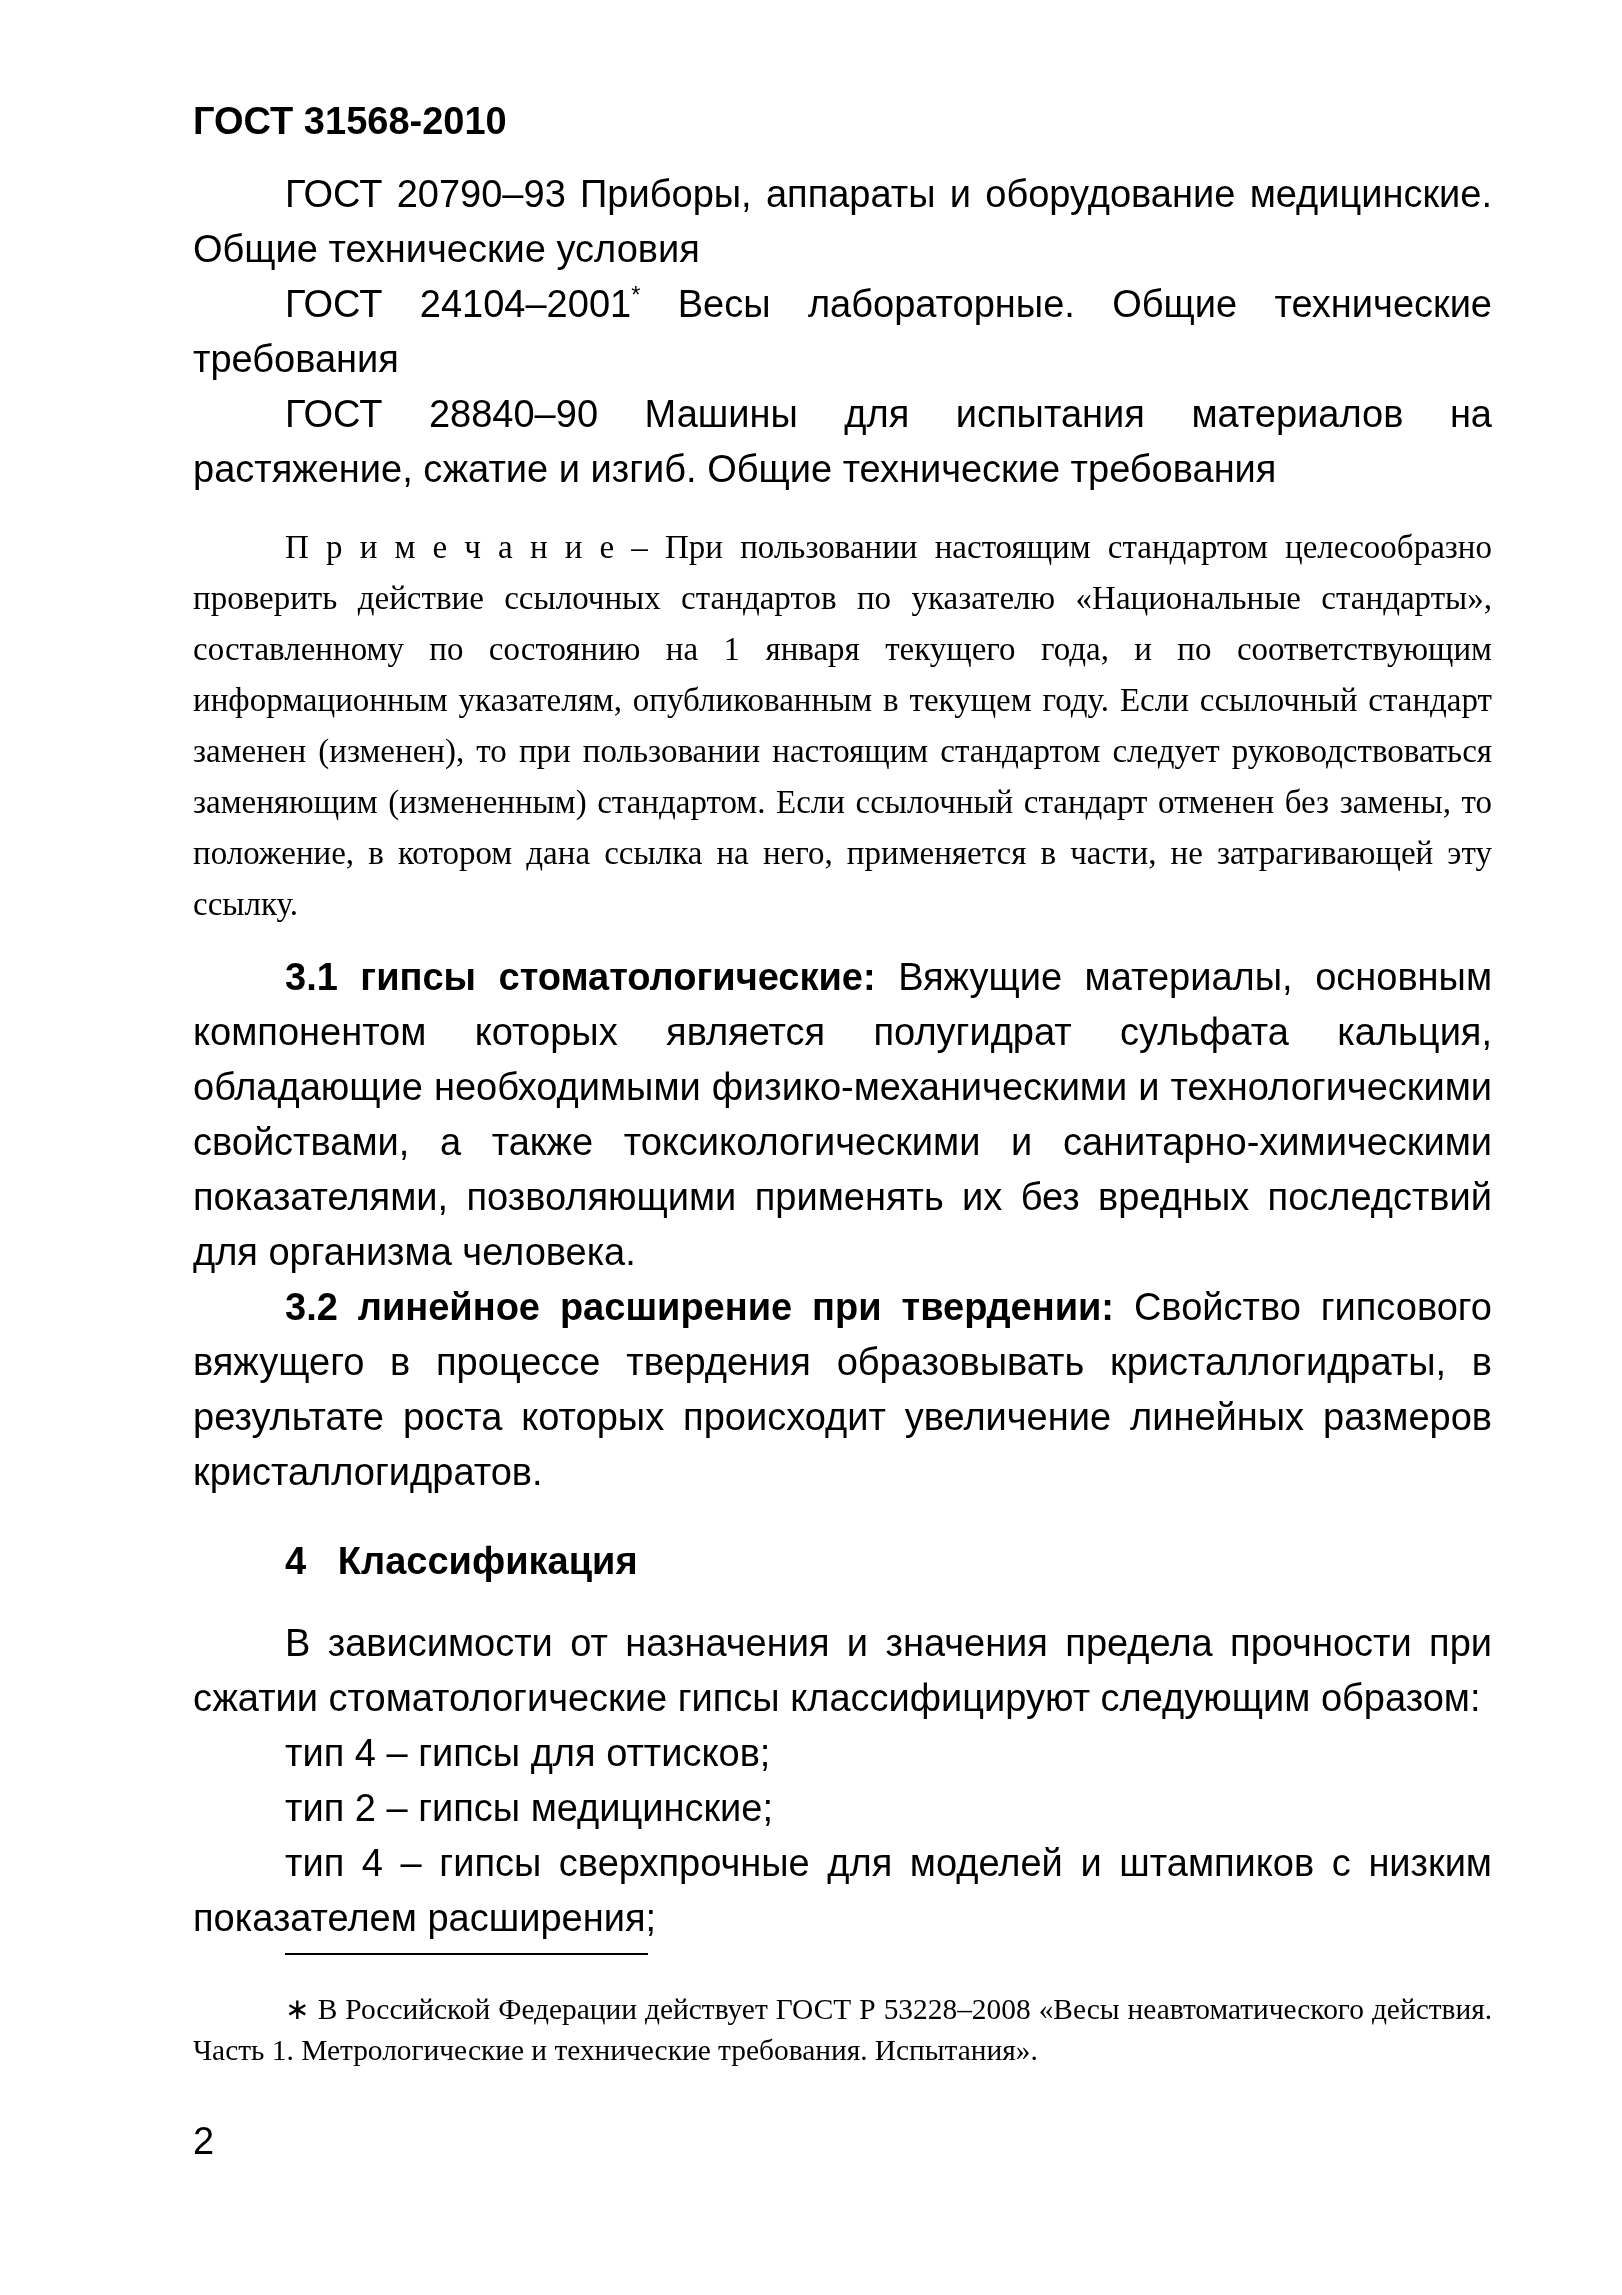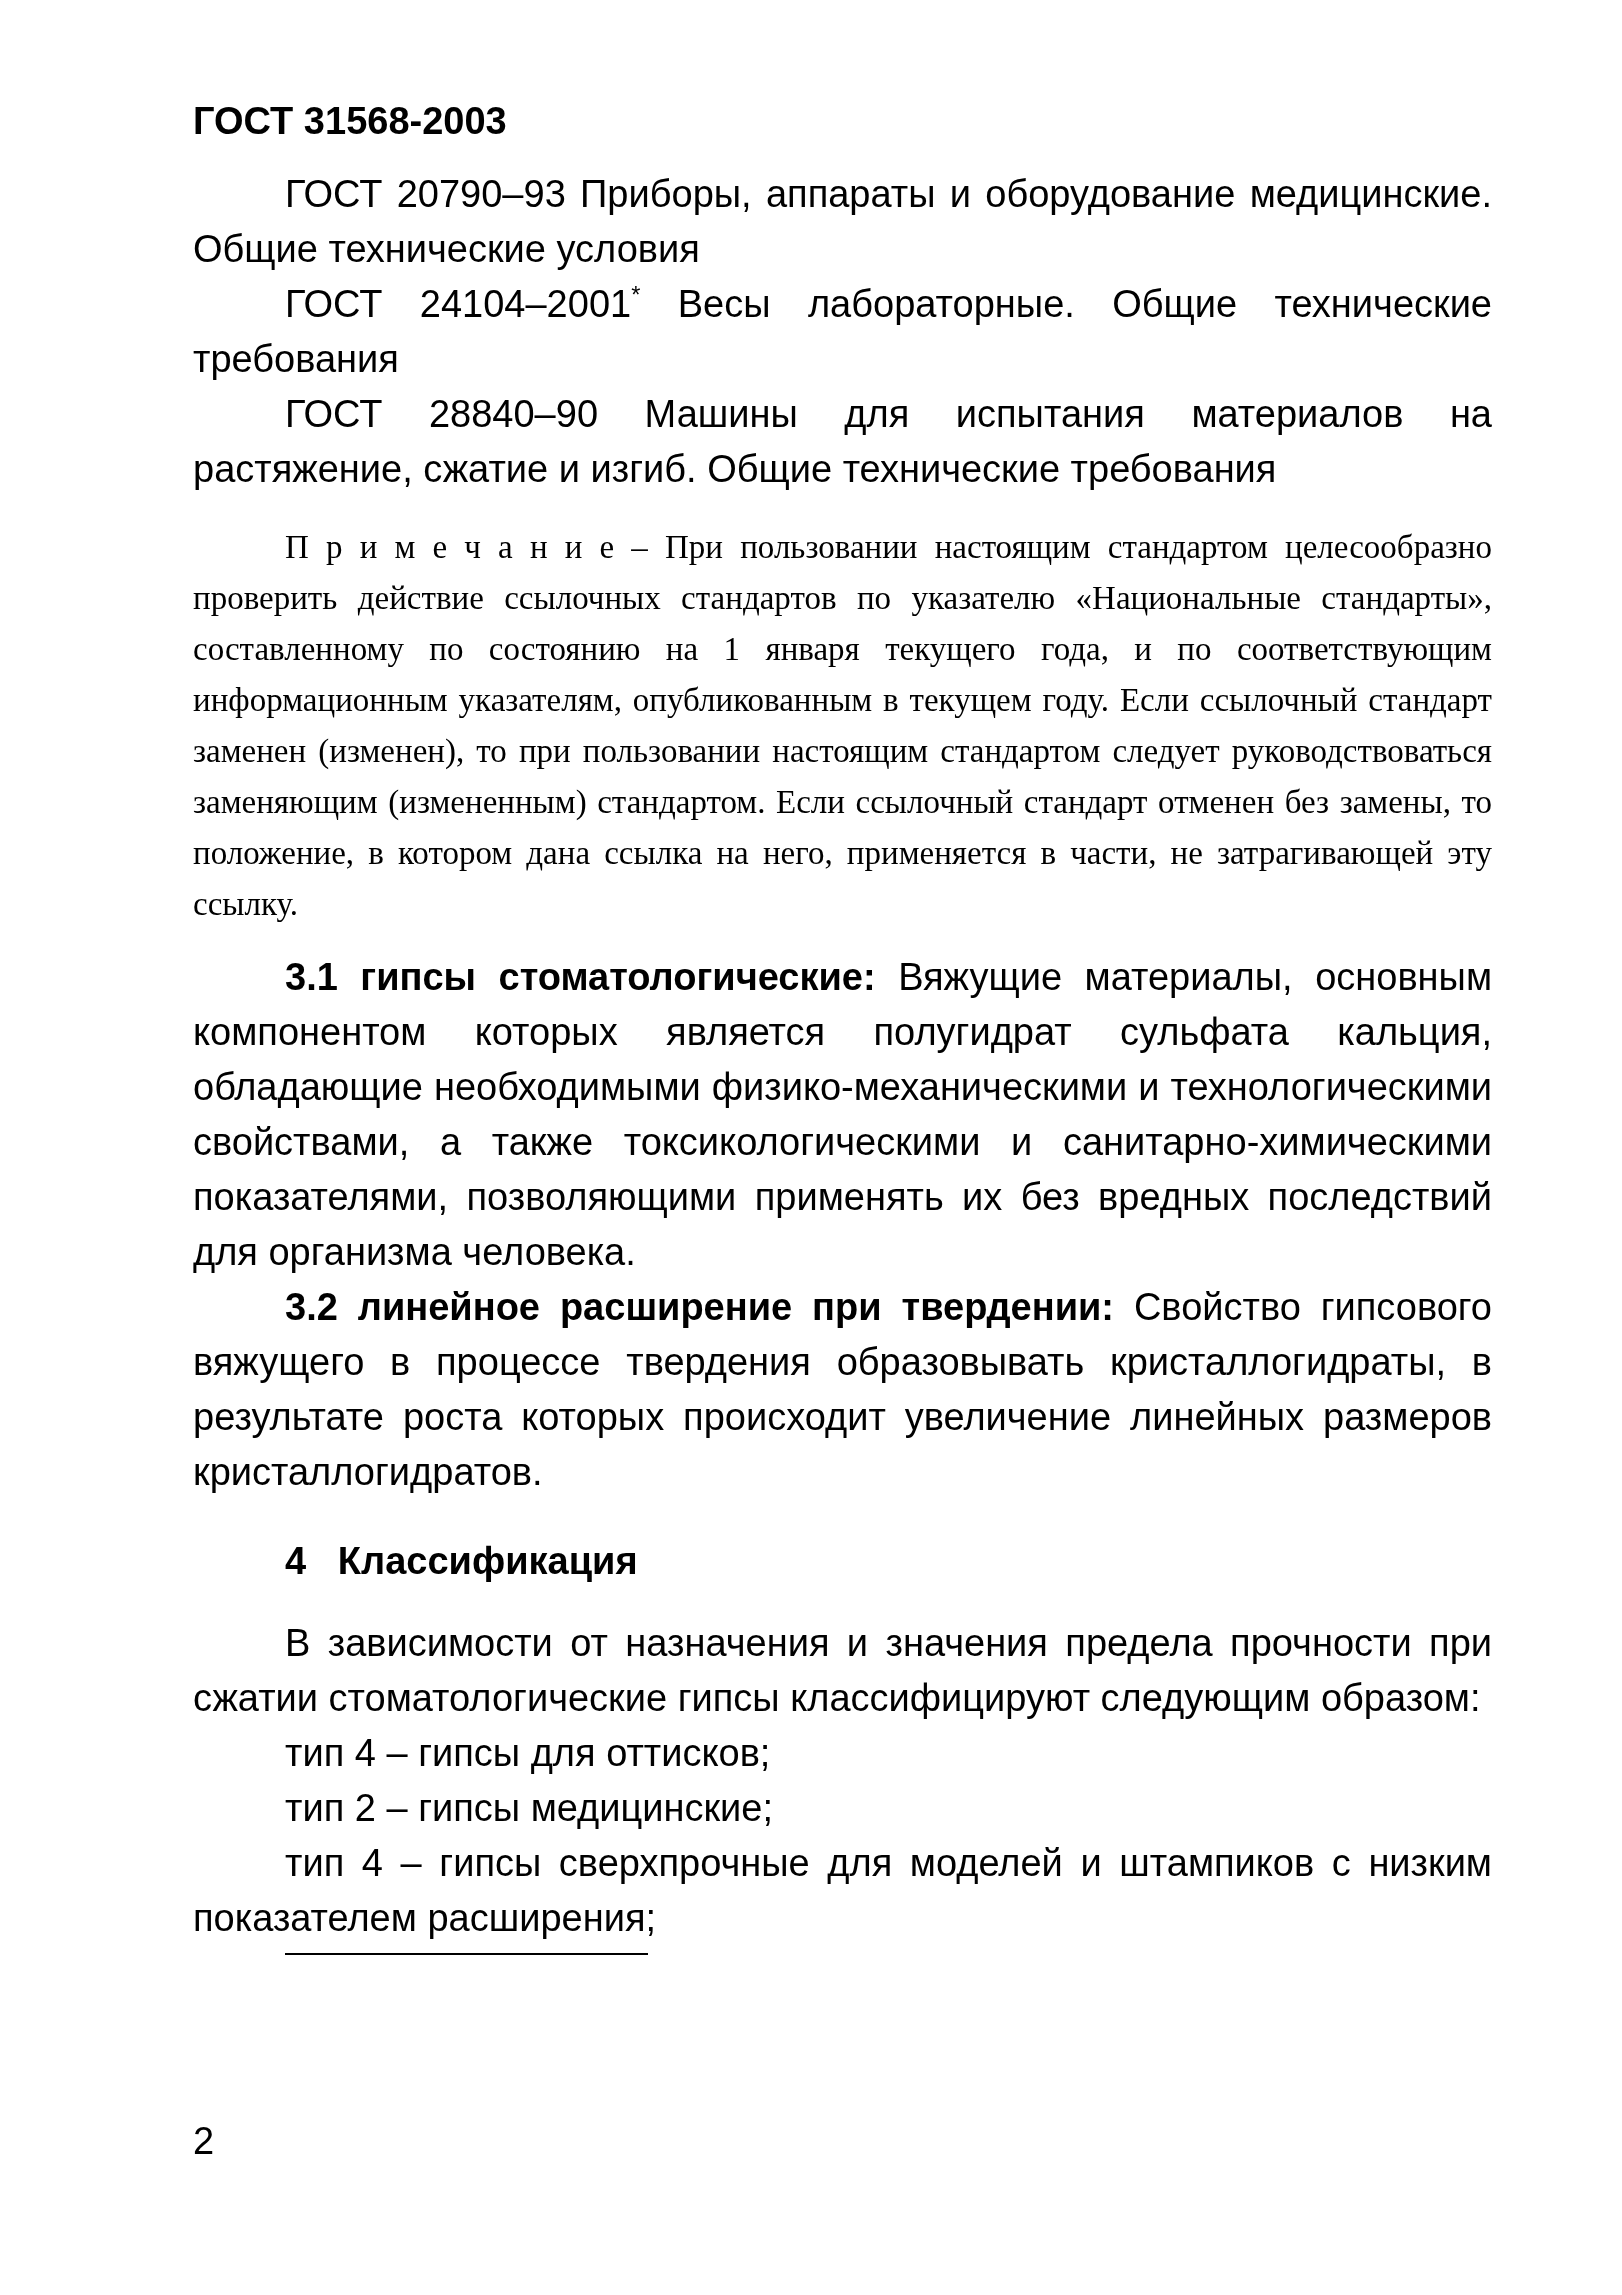--- a/index.html
+++ b/index.html
@@ -84,21 +84,21 @@
     font-size: 38px;
     line-height: 43px;
   }
 </style>
 </head>
 <body>
 
 <div class="page">
   <div class="content">
 
-    <p class="running-header">ГОСТ 31568-2003</p>
+    <p class="running-header">ГОСТ 31568-2010</p>
 
     <p class="body-par">ГОСТ 20790–93 Приборы, аппараты и оборудование медицинские. Общие технические условия</p>
 
     <p class="body-par"><span>ГОСТ 24104–2001</span><sup>*</sup><span> Весы лабораторные. Общие технические требования</span></p>
 
     <p class="body-par">ГОСТ 28840–90 Машины для испытания материалов на растяжение, сжатие и изгиб. Общие технические требования</p>
 
     <p class="note-par">П р и м е ч а н и е  –  При пользовании настоящим стандартом целесообразно проверить действие ссылочных стандартов по указателю «Национальные стандарты», составленному по состоянию на 1 января текущего года, и по соответствующим информационным указателям, опубликованным в текущем году. Если ссылочный стандарт заменен (изменен), то при пользовании настоящим стандартом следует руководствоваться заменяющим (измененным) стандартом. Если ссылочный стандарт отменен без замены, то положение, в котором дана ссылка на него, применяется в части, не затрагивающей эту ссылку.</p>
 
 
@@ -114,17 +114,18 @@
     <div>
       <p class="body-par">тип 4 – гипсы для оттисков;</p>
       <p class="body-par">тип 2 – гипсы медицинские;</p>
       <p class="body-par">тип 4 – гипсы сверхпрочные для моделей и штампиков с низким показателем расширения;</p>
     </div>
 
   </div>
 
   <div class="footnote-block">
     <div class="footnote-rule"></div>
+    <p class="footnote-par">∗ В Российской Федерации действует ГОСТ Р 53228–2008 «Весы неавтоматического действия. Часть 1. Метрологические и технические требования. Испытания».</p>
   </div>
 
   <div class="page-number">2</div>
 </div>
 
 
 </body></html>

